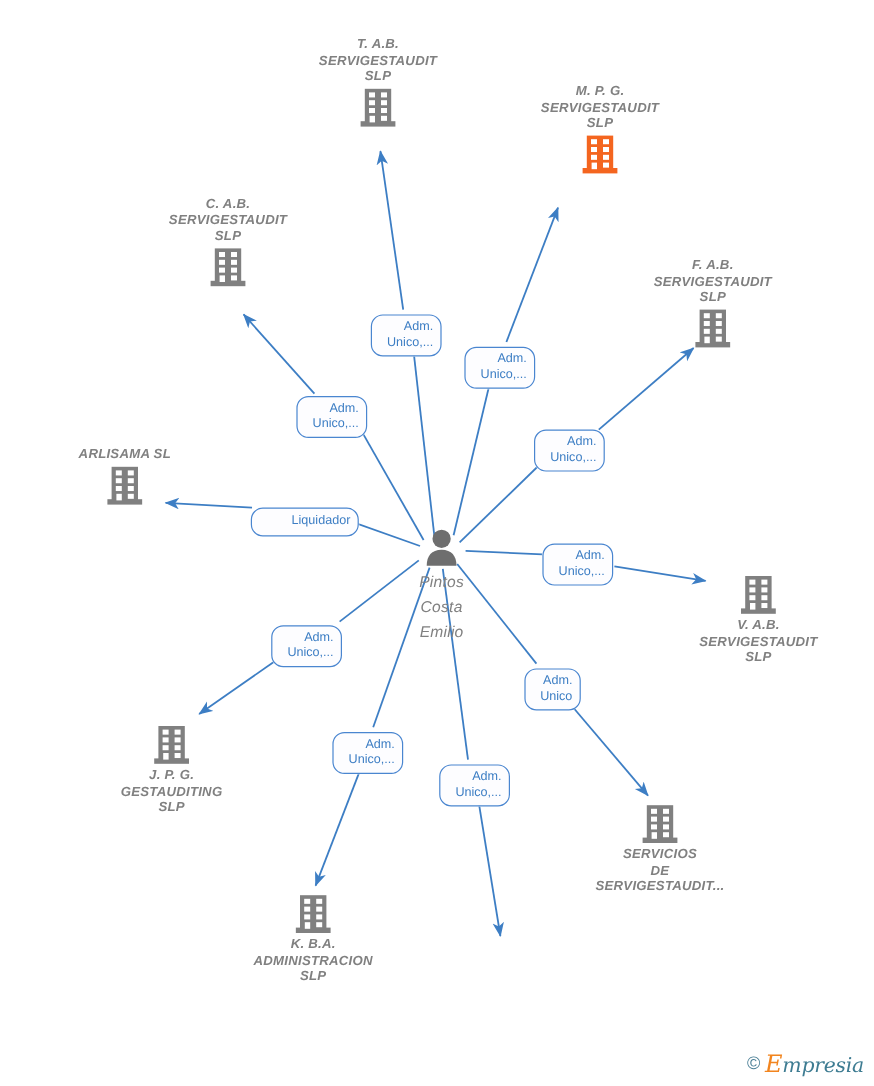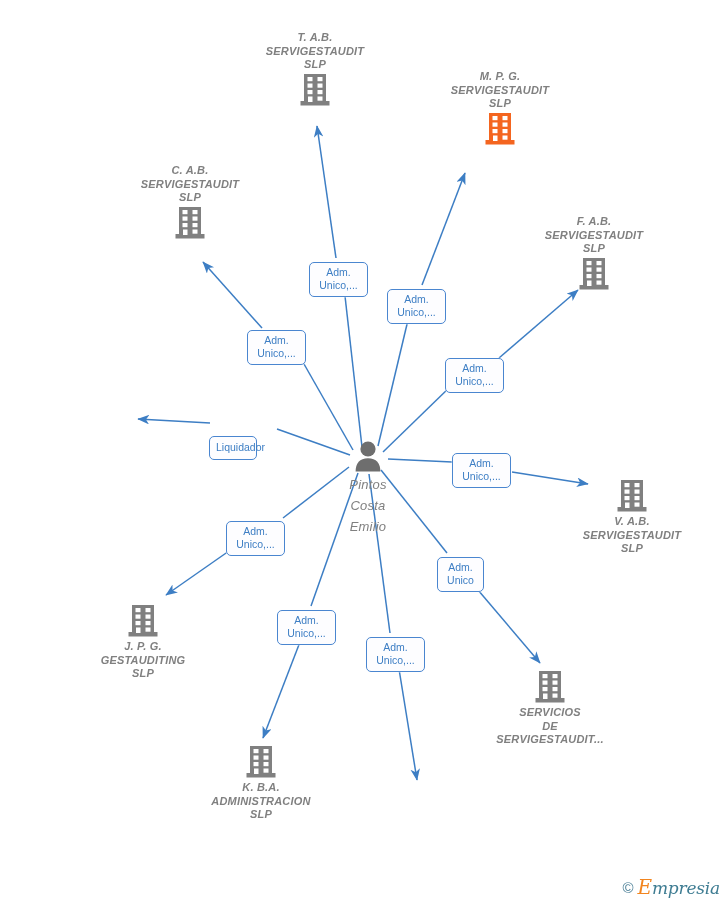--- a/index.html
+++ b/index.html
@@ -56,25 +56,25 @@
   .node.label-below .node-icon { margin-bottom: 2px; }
   .node.label-above .node-icon { margin-top: 1px; }
 
   
   .edge-label {
     position: absolute;
     z-index: 5;
     box-sizing: border-box;
     background: #fdfdff;
     border: 1.3px solid #4a86d0;
-    border-radius: 5px;
+    border-radius: 10px;
     color: #3d7ec4;
     font-size: 10.5px;
     line-height: 13px;
-    text-align: center;
+    text-align: right;
     padding: 3px 6px 4px 6px;
     white-space: pre-line;
     box-shadow: 0 0 0 0.5px rgba(255,255,255,0.6);
   }
   .edge-label.one-line {
     padding-top: 4px;
     padding-bottom: 5px;
   }
 
   
@@ -216,20 +216,35 @@
       <rect x="17.5" y="4" width="5" height="4.2" fill="#ffffff"></rect>
       <rect x="7.5" y="10.5" width="5" height="4.2" fill="#ffffff"></rect>
       <rect x="17.5" y="10.5" width="5" height="4.2" fill="#ffffff"></rect>
       <rect x="7.5" y="17" width="5" height="4.2" fill="#ffffff"></rect>
       <rect x="17.5" y="17" width="5" height="4.2" fill="#ffffff"></rect>
       <rect x="8" y="23.5" width="4.5" height="5.5" fill="#ffffff"></rect>
       <rect x="17.5" y="23.5" width="5" height="4.2" fill="#ffffff"></rect>
     </svg>
   </div>
 
+  <div class="node label-above" style="left:104px; top:373px;">
+    <div class="node-label">ARLISAMA  SL</div>
+    <svg class="node-icon" width="30" height="34" viewBox="0 0 30 34">
+      <rect x="4" y="1" width="22" height="28" fill="#808080"></rect>
+      <rect x="0.5" y="28" width="29" height="4.5" fill="#808080"></rect>
+      <rect x="7.5" y="4" width="5" height="4.2" fill="#ffffff"></rect>
+      <rect x="17.5" y="4" width="5" height="4.2" fill="#ffffff"></rect>
+      <rect x="7.5" y="10.5" width="5" height="4.2" fill="#ffffff"></rect>
+      <rect x="17.5" y="10.5" width="5" height="4.2" fill="#ffffff"></rect>
+      <rect x="7.5" y="17" width="5" height="4.2" fill="#ffffff"></rect>
+      <rect x="17.5" y="17" width="5" height="4.2" fill="#ffffff"></rect>
+      <rect x="8" y="23.5" width="4.5" height="5.5" fill="#ffffff"></rect>
+      <rect x="17.5" y="23.5" width="5" height="4.2" fill="#ffffff"></rect>
+    </svg>
+  </div>
 
   <div class="node person label-below" style="left:368px; top:440px;">
     <svg class="node-icon" width="34" height="32" viewBox="0 0 34 32">
       <circle cx="17" cy="9" r="7.6" fill="#6e6e6e"></circle>
       <path d="M17 18.2 C 8.6 18.2 4.6 23.4 4.6 31.5 L 29.4 31.5 C 29.4 23.4 25.4 18.2 17 18.2 Z" fill="#6e6e6e"></path>
     </svg>
     <div class="node-label">Pintos
 Costa
 Emilio</div>
   </div>
@@ -312,21 +327,21 @@
 
   <div class="edge-label" style="left:387px; top:289px; width:59px;">Adm.
 Unico,...</div>
 
   <div class="edge-label" style="left:247px; top:330px; width:59px;">Adm.
 Unico,...</div>
 
   <div class="edge-label" style="left:445px; top:358px; width:59px;">Adm.
 Unico,...</div>
 
-  <div class="edge-label one-line" style="left:209px; top:436px; width:48px;">Liquidador</div>
+  <div class="edge-label one-line" style="left:209px; top:423px; width:90px;">Liquidador</div>
 
   <div class="edge-label" style="left:452px; top:453px; width:59px;">Adm.
 Unico,...</div>
 
   <div class="edge-label" style="left:226px; top:521px; width:59px;">Adm.
 Unico,...</div>
 
   <div class="edge-label" style="left:437px; top:557px; width:47px;">Adm.
 Unico</div>
 

